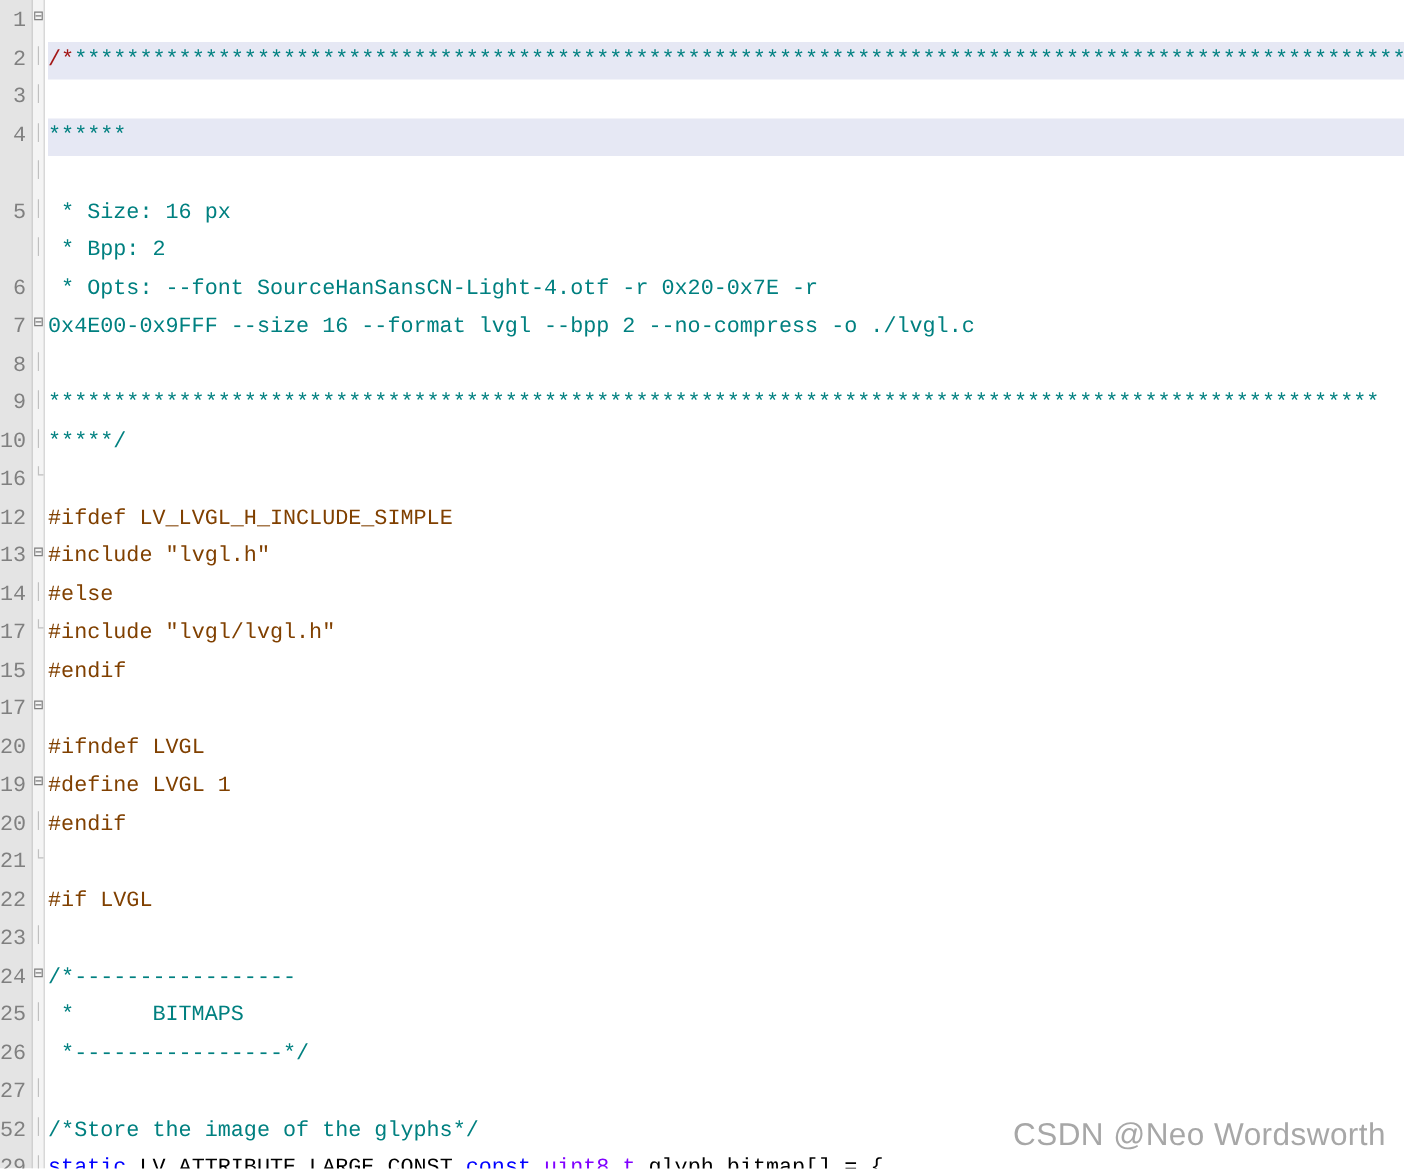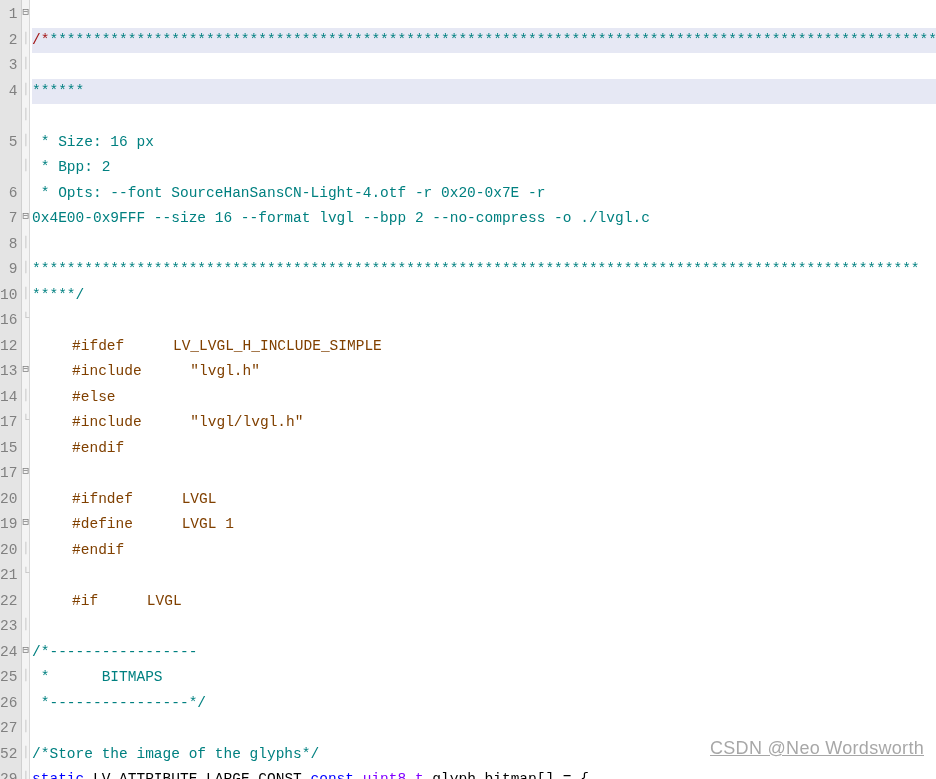--- a/index.html
+++ b/index.html
@@ -7,25 +7,25 @@
 .editor { display:flex; height:100%; }
 .gutter { width:34px; background:#e4e4e4; text-align:right; padding:2px 4px 0 0; color:#808080; border-right:1px solid #d0d0d0; line-height:25.5px; user-select:none; }
 .fold-col { width:14px; background:#f4f4f4; border-right:1px solid #d8d8d8; line-height:25.5px; font-size:11px; text-align:center; color:#808080; user-select:none; }
 .fold-col .m { color:#808080; }
 .fold-col .bar { color:#c0c0c0; }
 .code { flex:1; padding:2px 0 0 2px; line-height:25.5px; white-space:pre; background:#fff; }
 .line { height:25.5px; }
 .hl { background:#e6e8f4; display:block; }
 .c-comment { color:#008080; }
 .c-redfirst { color:#a31515; }
-.c-pp { color:#804000;margin-left:40px; }
+.c-pp { color:#804000; }
 .c-kw { color:#0000ff; }
 .c-type { color:#8000ff; }
 .c-id { color:#000; }
-.wm { position:absolute; right:12px; bottom:20px; color:rgba(120,120,120,.65); font-family:Arial,sans-serif; font-size:18px; letter-spacing:.3px;text-decoration:underline; }
+.wm { position:absolute; right:12px; bottom:10px; color:rgba(120,120,120,.65); font-family:Arial,sans-serif; font-size:21px; letter-spacing:.3px; }
 </style>
 </head>
 <body>
 
 <div class="editor">
   <div class="gutter">
     <div class="line">1</div>
     <div class="line">2</div>
     <div class="line">3</div>
     <div class="line">4</div>

